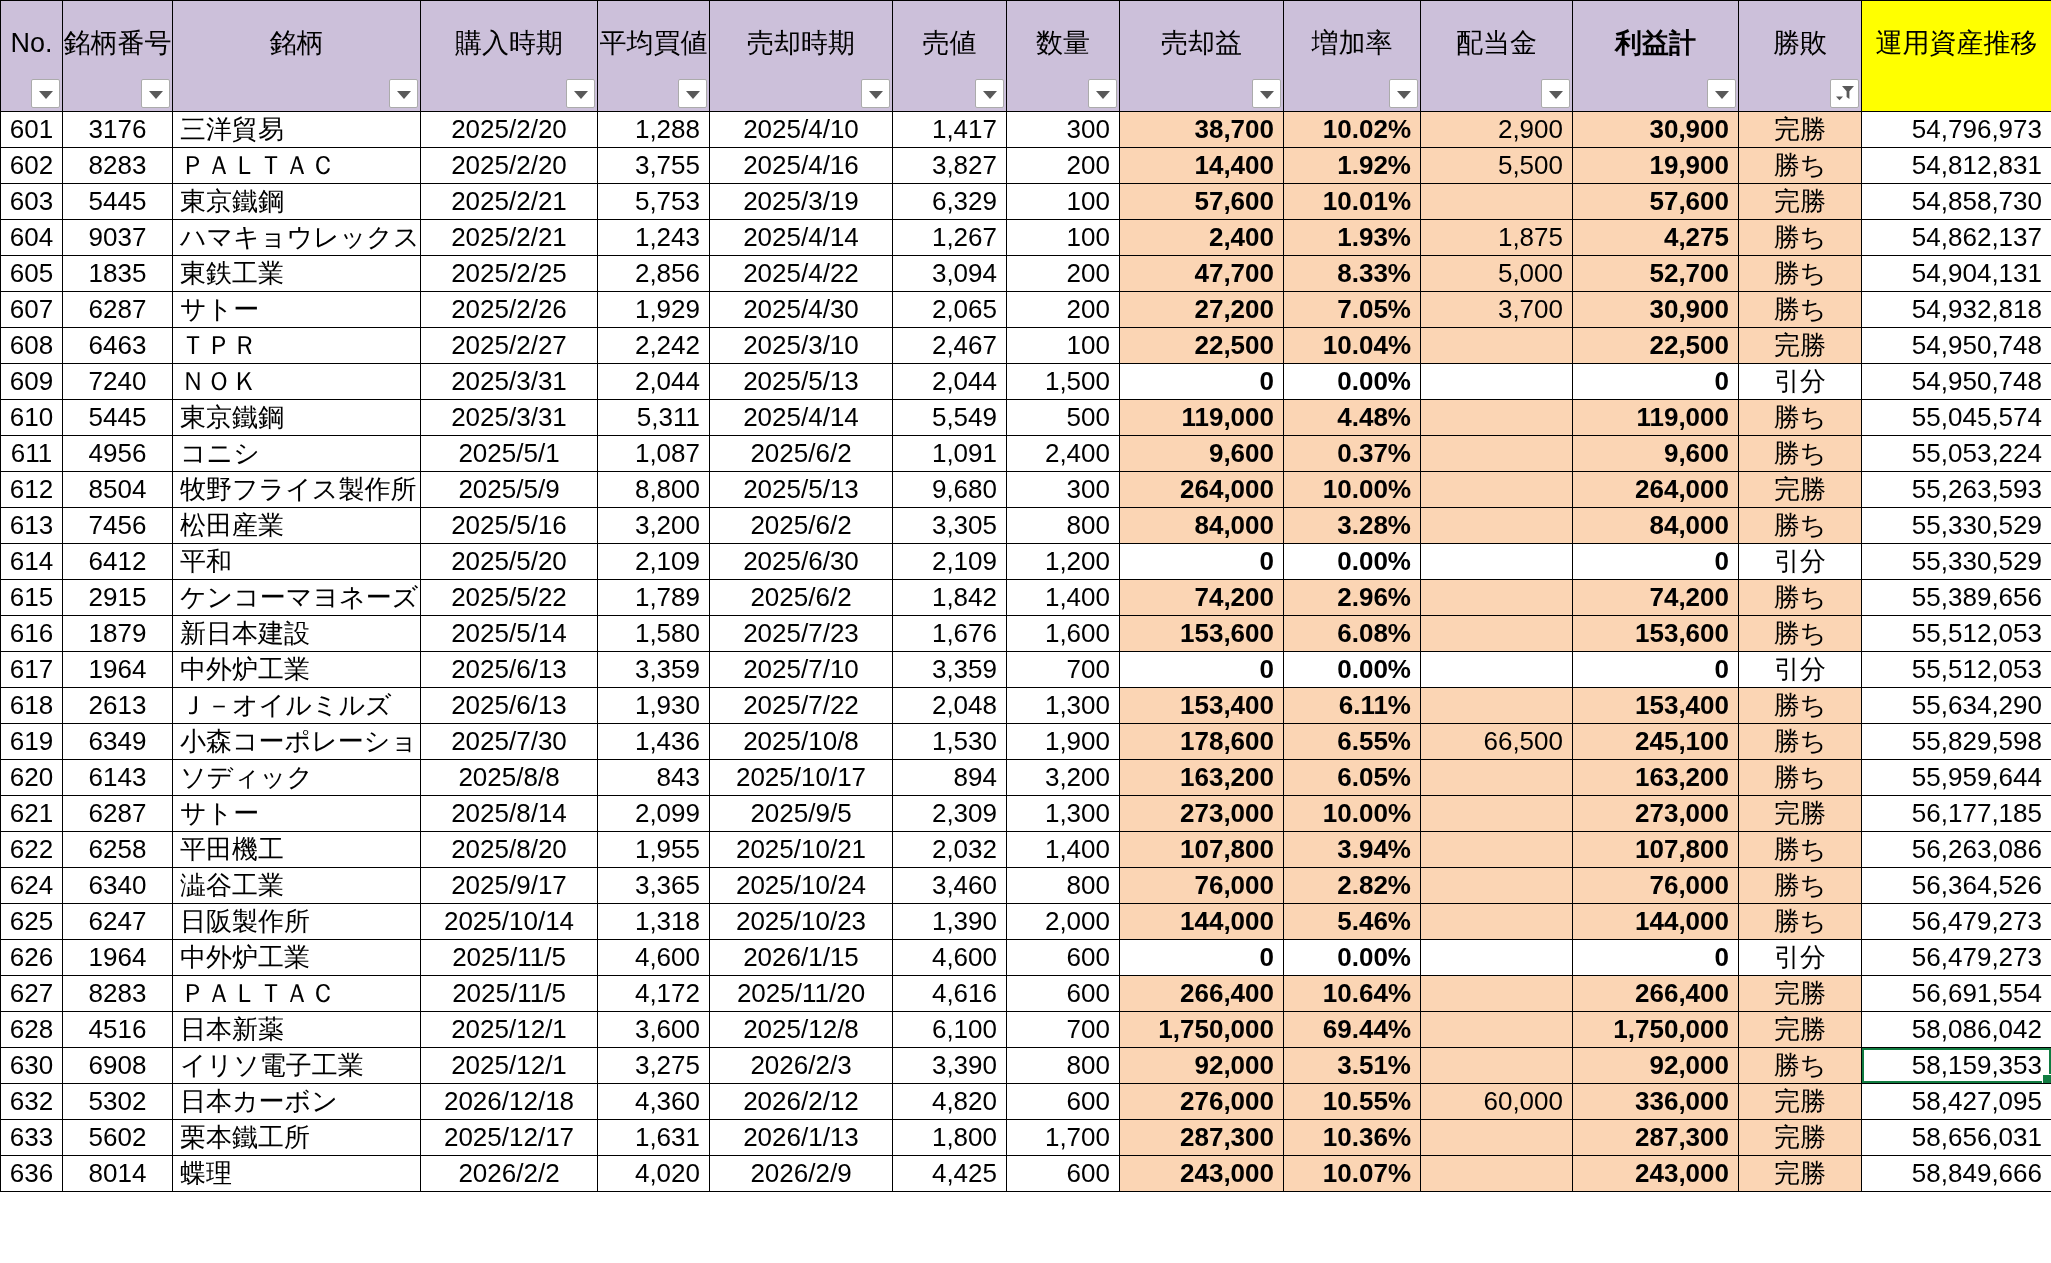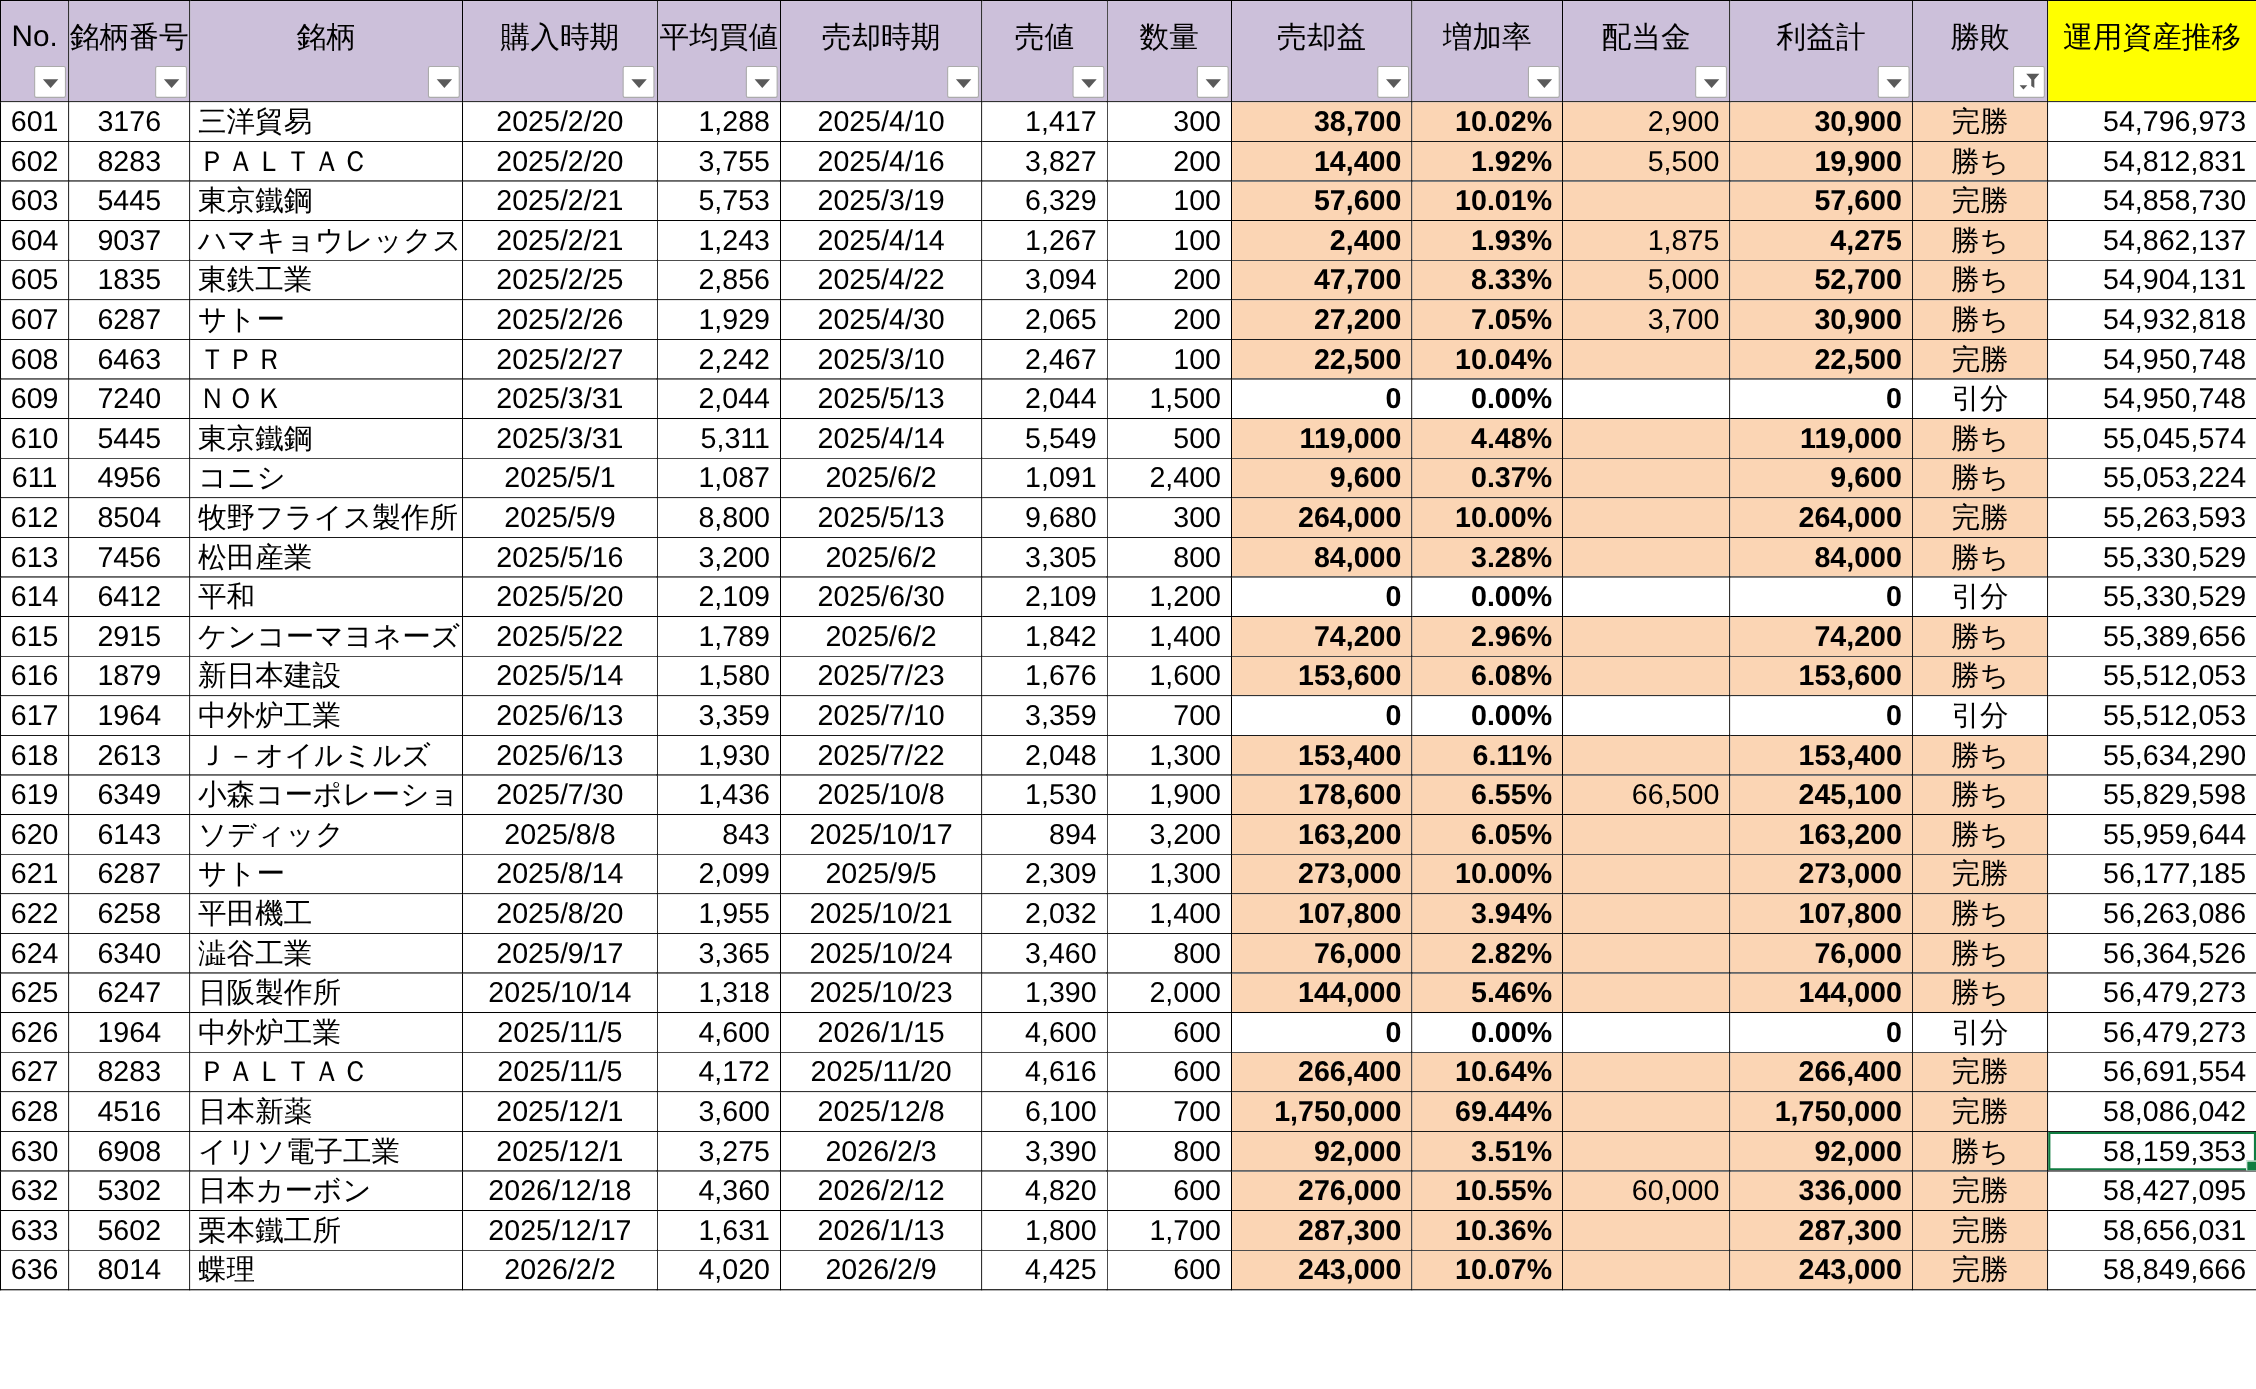--- a/index.html
+++ b/index.html
@@ -1,23 +1,23 @@
 <!DOCTYPE html>
 <html style="--header-bg: #CCC0DA; --assets-bg: #FFFF00; --win-bg: #FBD5B4; --sel-green: #107C41;"><head>
 <meta charset="utf-8">
 <style>
   html,body{margin:0;padding:0;background:#fff;}
   body{width:2051px;height:1263px;overflow:hidden;
        font-family:"Liberation Sans","DejaVu Sans",sans-serif;}
   table{border-collapse:collapse;table-layout:fixed;width:2051px;}
   th,td{box-sizing:border-box;border:1px solid #000;overflow:hidden;white-space:nowrap;}
   
-  th{height:92px;background:var(--header-bg);font-weight:normal;font-size:27px;
+  th{height:111px;background:var(--header-bg);font-weight:normal;font-size:27px;
      vertical-align:middle;position:relative;padding:0 0 26px 0;}
-  th.h-total{font-weight:normal;}
+  th.h-total{font-weight:bold;}
   th.h-assets{background:var(--assets-bg);}
   .fbtn{position:absolute;right:2px;bottom:3px;width:27px;height:27px;background:#fff;
         border:1px solid #ababab;border-radius:2px;display:flex;align-items:center;
         justify-content:center;cursor:pointer;}
   .arr{width:0;height:0;border-left:7px solid transparent;border-right:7px solid transparent;
        border-top:8px solid #595959;margin-top:2px;}
   
   td{height:36px;font-size:26px;padding:0 6px;background:#fff;position:relative;}
   .c-no,.c-code,.c-buy,.c-sell,.c-result{text-align:center;}
   .c-name{text-align:left;padding-left:7px;}

